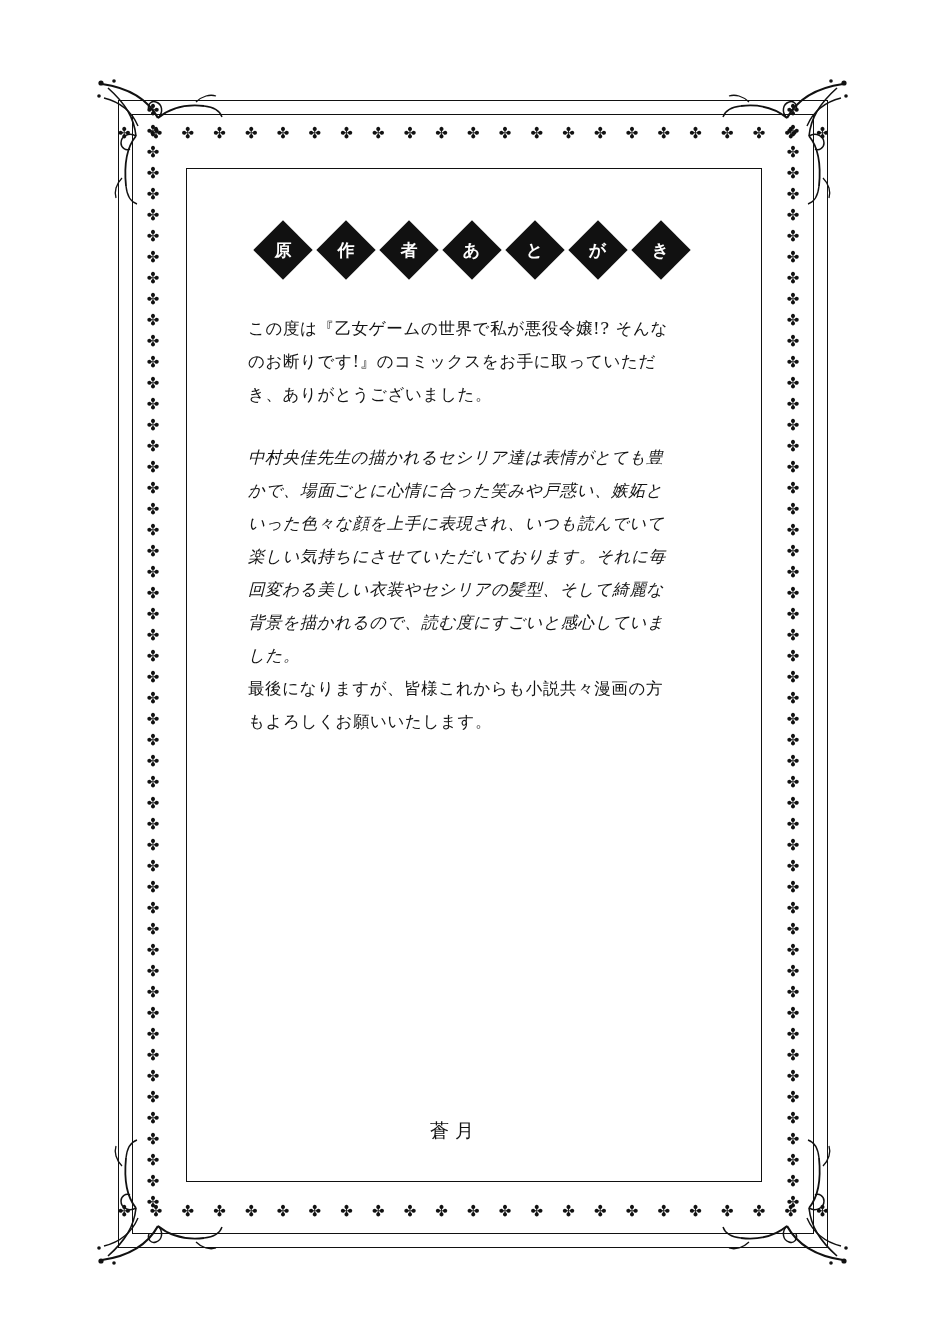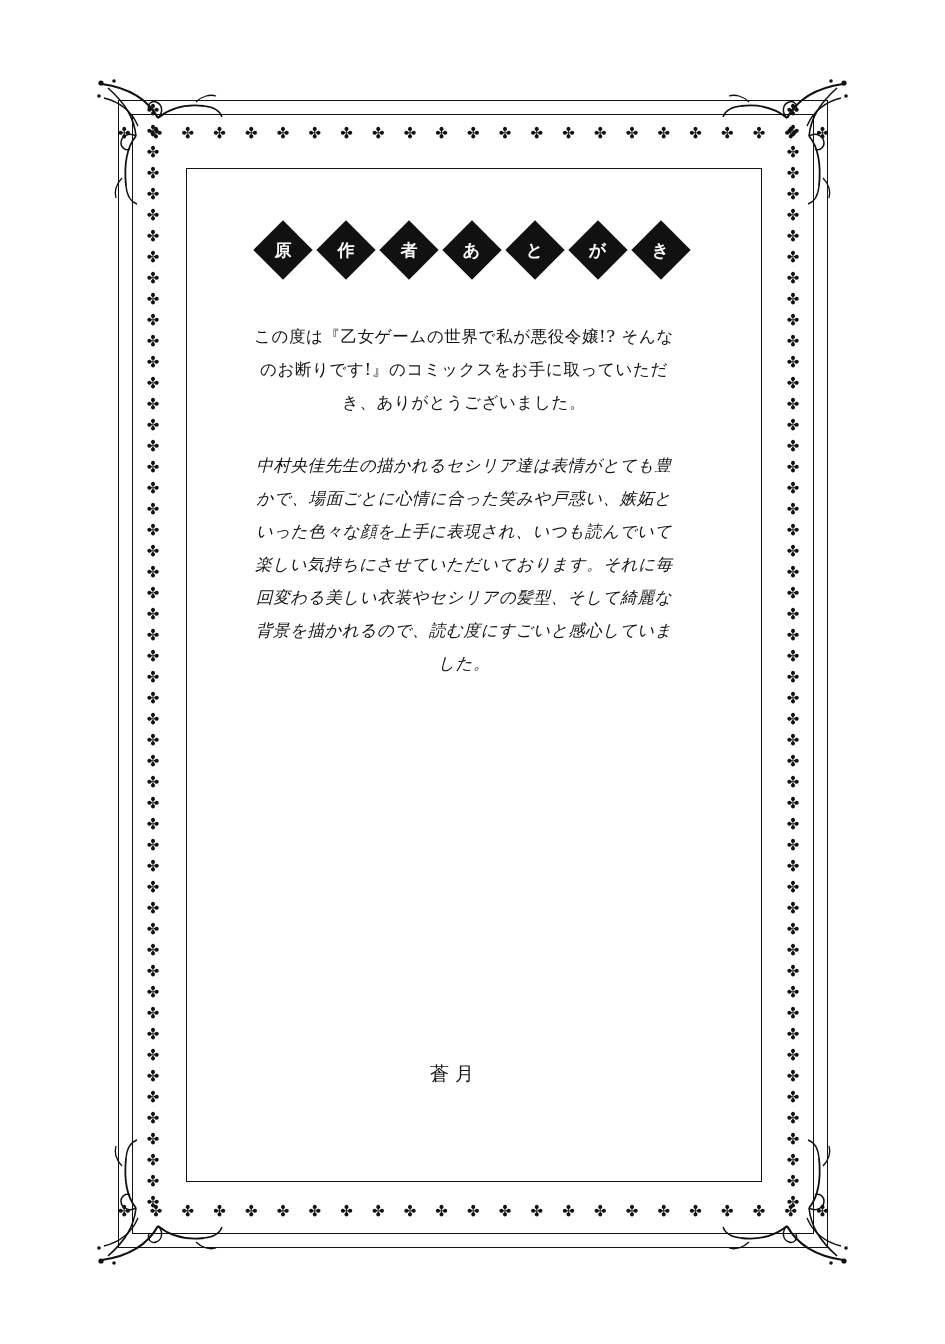--- a/index.html
+++ b/index.html
@@ -144,26 +144,26 @@
     position: absolute;
     left: 248px;
     top: 312px;
     width: 432px;
     font-size: 16.5px;
     line-height: 33px;
     letter-spacing: 0.6px;
     color: #131313;
     font-family: "DejaVu Serif", "Liberation Serif", serif;
   }
-  .para { margin: 8px 0 30px 0; text-align: center; }
+  .para { margin: 0 0 30px 0; }
   .para.tight { margin-bottom: 0; font-style: italic; }
   .signature {
     position: absolute;
     left: 430px;
-    top: 1061px;
+    top: 1118px;
     font-size: 19px;
     letter-spacing: 6px;
     color: #111;
   }
 </style>
 </head>
 <body>
 
 <div class="page">
 
@@ -392,17 +392,18 @@
         <span>が</span>
       </div>
       <div class="diamond">
         <span>き</span>
       </div>
     </div>
 
   <div class="body-text" id="body-text">
       <p class="para">この度は『乙女ゲームの世界で私が悪役令嬢!? そんなのお断りです!』のコミックスをお手に取っていただき、ありがとうございました。</p>
       <p class="para tight">中村央佳先生の描かれるセシリア達は表情がとても豊かで、場面ごとに心情に合った笑みや戸惑い、嫉妬といった色々な顔を上手に表現され、いつも読んでいて楽しい気持ちにさせていただいております。それに毎回変わる美しい衣装やセシリアの髪型、そして綺麗な背景を描かれるので、読む度にすごいと感心していました。</p>
+      <p class="para">最後になりますが、皆様これからも小説共々漫画の方もよろしくお願いいたします。</p>
     </div>
 
   <div class="signature">蒼月</div>
 
 </div>
 
 </body></html>

